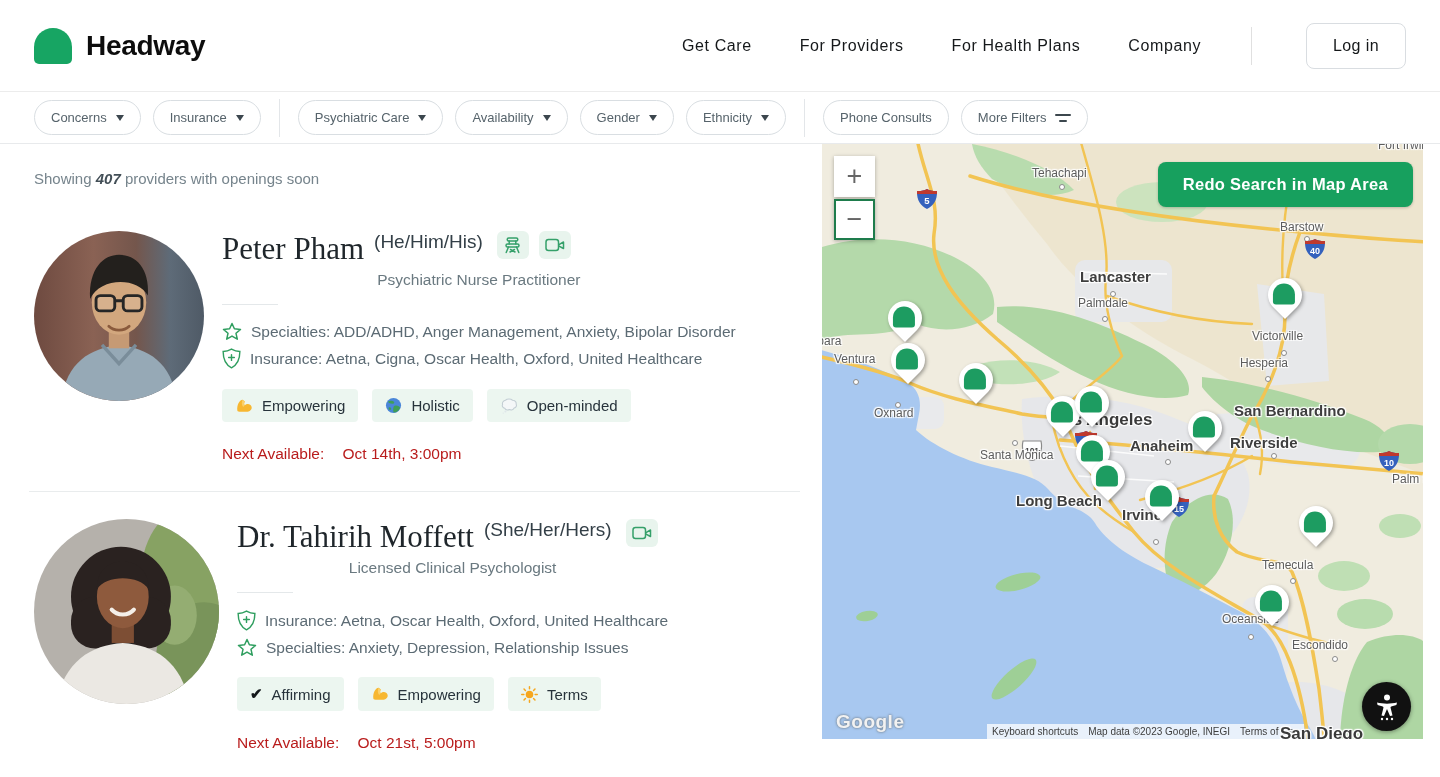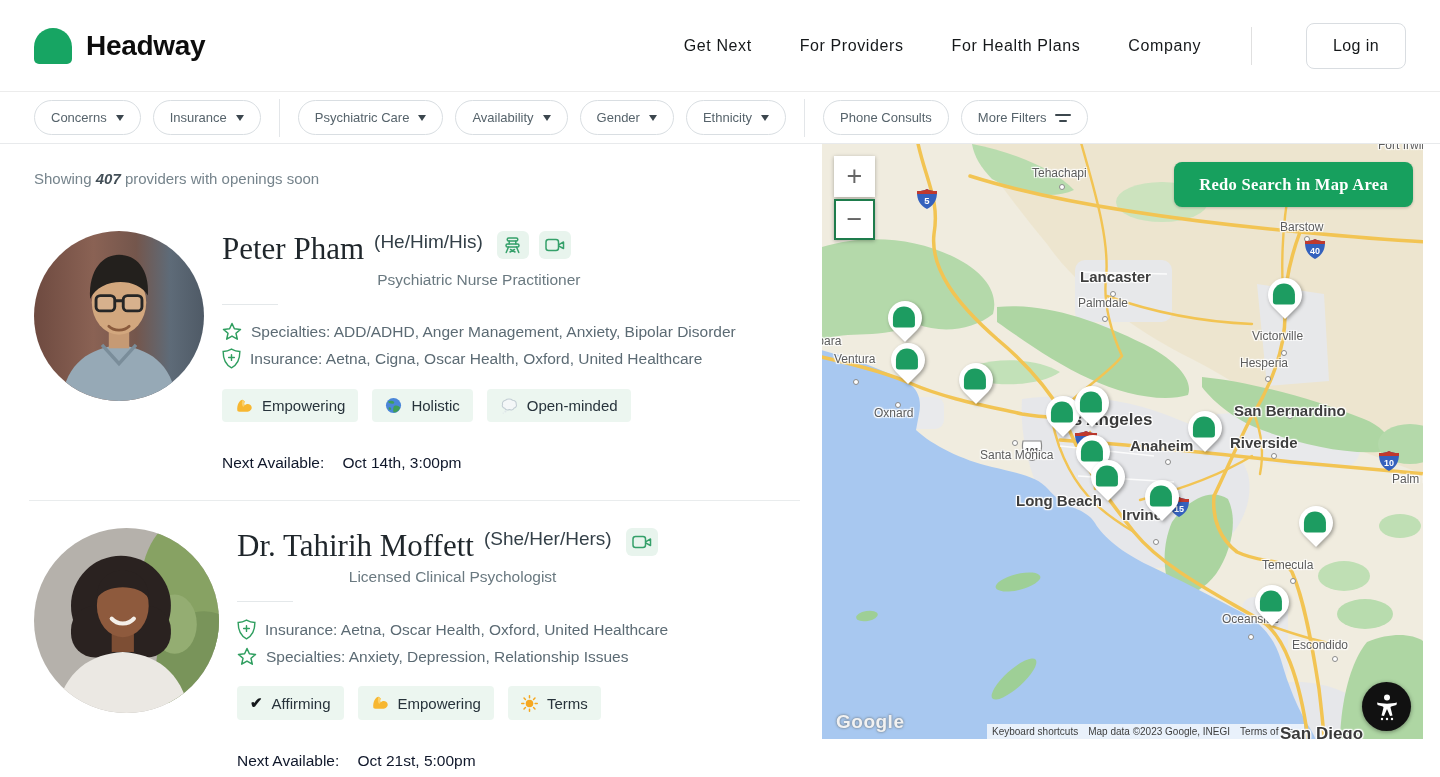--- a/index.html
+++ b/index.html
@@ -51,21 +51,21 @@
   .sess-badge { width:32px; height:28px; border-radius:6px; background:#e8f4ed;
     display:flex; align-items:center; justify-content:center; }
   .p-title { margin-top:4px; font-size:15.5px; color:#6a7980;text-align:center; }
   .mini-div { width:56px; height:1px; background:#e4e8ea; margin:15px 0 17px; }
   .info-line { display:flex; align-items:center; gap:9px; font-size:15.5px;
     color:#5c6b74; margin-top:7px; }
   .badges { display:flex; gap:14px; margin-top:20px; }
   .badge { display:inline-flex; align-items:center; gap:9px; background:#ecf6f0;
     border-radius:4px; padding:8px 13px; font-size:15px; color:#27333b; }
   .check-glyph { font-size:15px; color:#14181b; font-weight:bold; }
-  .next { margin-top:32px; font-size:15.5px; color:#0f172a; }
+  .next { margin-top:23px; font-size:15.5px; color:#b91c1c; }
   .next .lbl { font-weight:500; margin-right:14px; }
   .card-divider { height:1px; background:#e9eced; margin:28px 0 0 -5px; }
 
   
   .map { position:absolute; left:822px; top:0; width:601px; height:595px;
     overflow:hidden; background:#f0ecdf; }
   .map svg.terrain { position:absolute; left:0; top:0; }
   .city { position:absolute; z-index:3; font-size:12px; color:#5c5c5c; white-space:nowrap;
     text-shadow:-1px -1px 1px #fff,1px -1px 1px #fff,-1px 1px 1px #fff,1px 1px 1px #fff,0 0 3px #fff; }
   .city.big { font-size:15px; color:#3e3e3e; font-weight:bold; }
@@ -79,41 +79,41 @@
   .pin .arch { position:absolute; left:6px; top:5px; width:22px; height:21px;
     background:#1d9c61; border-radius:11px 11px 3px 3px; transform:rotate(45deg); }
   .zoomctl { position:absolute; z-index:5; width:41px; height:41px; background:#fff;
     box-shadow:0 1px 4px rgba(0,0,0,0.3); display:flex; align-items:center;
     justify-content:center; font-size:27px; color:#666; cursor:pointer; }
   .zoom-in { left:12px; top:12px; }
   .zoom-out { left:12px; top:55px; border:2px solid #1e7c4c; }
   .redo-btn { position:absolute; z-index:5; right:10px; top:18px; height:45px;
     padding:0 25px; background:#17a05e; border:none; border-radius:8px; color:#fff;
     font-size:16.5px; font-weight:bold; letter-spacing:0.3px; cursor:pointer;
-    font-family:Liberation Serif, serif; box-shadow:0 1px 3px rgba(0,0,0,0.2); }
+    font-family:Liberation Sans, sans-serif; box-shadow:0 1px 3px rgba(0,0,0,0.2); }
   .google-logo { position:absolute; z-index:4; left:14px; bottom:6px; font-size:19px;
     font-weight:bold; color:#f2f2f2; letter-spacing:0.5px;
     text-shadow:0 0 2px #7a8a99,0 0 3px #7a8a99; }
   .attrib { position:absolute; z-index:2; left:165px; bottom:0; display:flex;justify-content:space-between; }
   .attrib span { background:rgba(255,255,255,0.75); font-size:10px; color:#3d3d3d;
     padding:2px 5px; white-space:nowrap; cursor:pointer; }
   .a11y-btn { position:absolute; z-index:6; left:540px; top:538px; width:49px;
     height:49px; border-radius:50%; background:#111; display:flex; align-items:center;
     justify-content:center; cursor:pointer; box-shadow:0 1px 4px rgba(0,0,0,0.4); }
 </style>
 </head>
 <body>
 
 <header class="header">
   <div class="logo">
     <div class="logo-mark"></div>
     <div class="logo-text">Headway</div>
   </div>
   <nav class="nav">
-    <span class="nav-item">Get Next</span>
+    <span class="nav-item">Get Care</span>
     <span class="nav-item">For Providers</span>
     <span class="nav-item">For Health Plans</span>
     <span class="nav-item">Company</span>
     <span class="nav-divider"></span>
     <button class="login-btn">Log in</button>
   </nav>
 </header>
 
 <div class="filterbar">
   <button class="pill">

